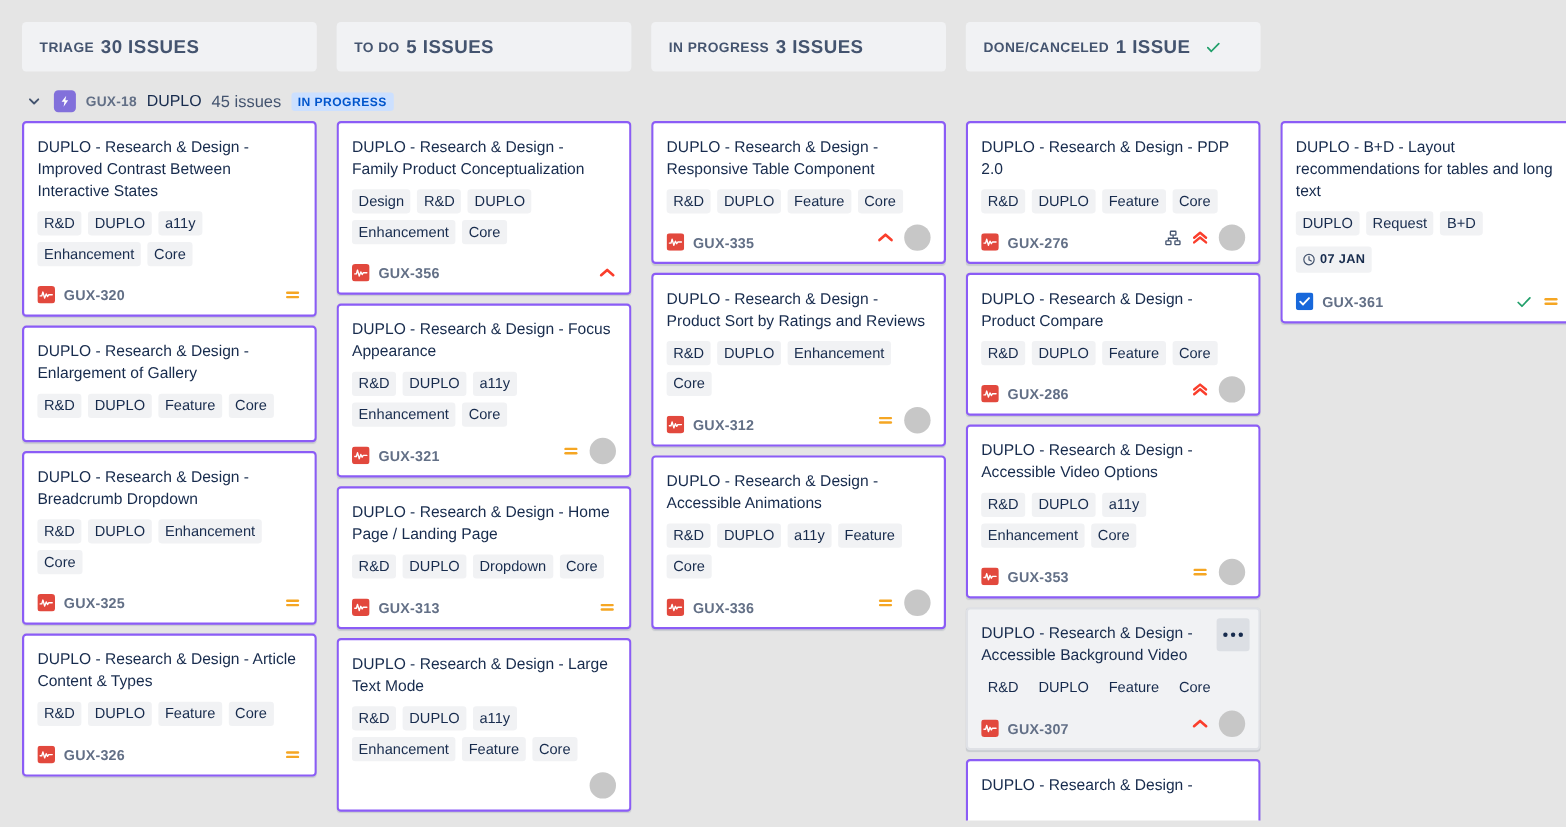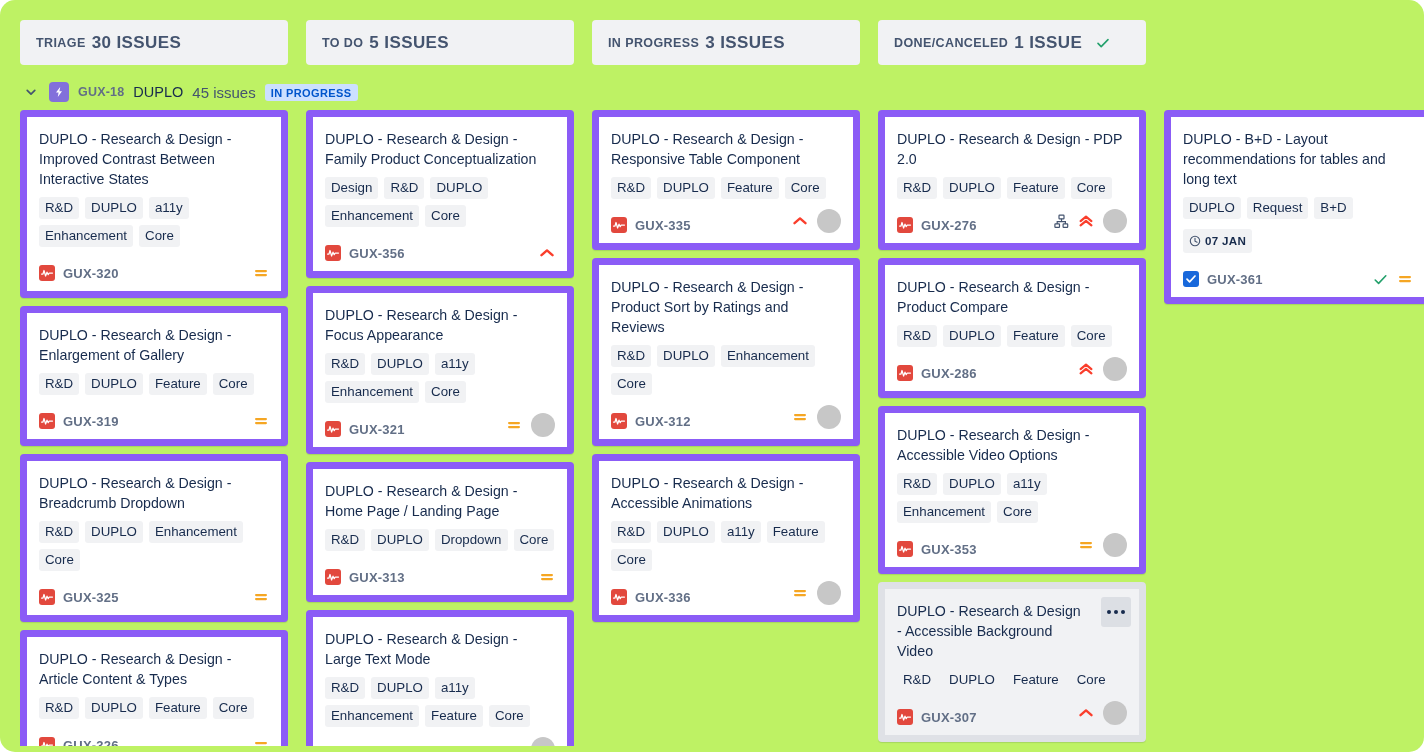--- a/index.html
+++ b/index.html
@@ -4,21 +4,21 @@
 <style>
   * { box-sizing: border-box; margin: 0; padding: 0; }
   html, body {
     width: 1424px; height: 752px;
     background: #ffffff;
     font-family: "Liberation Sans", sans-serif;
     overflow: hidden;
     color: #172b4d;
   }
 
-  .board { width: 1424px; height: 752px; position: relative; background:#bef264;border-radius:15px; }
+  .board { width: 1424px; height: 752px; position: relative; background:#e5e5e5; }
 
   
   .col-headers {
     display: flex;
     gap: 18px;
     padding: 20px 20px 0 20px;
     height: 72px;
   }
   .col-header {
     flex: 0 0 268px;
@@ -94,21 +94,21 @@
     display: flex;
     flex-direction: column;
     gap: 8px;
     height: 636px;
     overflow: hidden;
   }
 
   
   .card {
     background: #ffffff;
-    border: 7px solid #8b5cf6;
+    border: 2px solid #8b5cf6;
     border-radius: 4px;
     box-shadow: 0 1px 1px rgba(9,30,66,0.13);
     padding: 12px 12px 10px 12px;
     position: relative;
     cursor: pointer;
   }
   .card.hovered {
     background: #f1f2f4;
     border-color: #dfe1e6;
   }
@@ -265,37 +265,20 @@
           </div>
         </div>
         <div class="card">
           <div class="card-title">DUPLO - Research &amp; Design - Enlargement of Gallery</div>
           <div class="labels">
             <span class="label">R&amp;D</span>
             <span class="label">DUPLO</span>
             <span class="label">Feature</span>
             <span class="label">Core</span>
           </div>
-          <div class="card-foot">
-            <span class="type-icon ico">
-    <svg width="16" height="16" viewBox="0 0 16 16">
-      <rect x="0" y="0" width="16" height="16" rx="3" fill="#e2483d"></rect>
-      <path d="M2.5 9 L4 9 L5 5.5 L6.6 11 L8 7.2 L9.2 9.6 L10.2 8 L13.5 8" fill="none" stroke="#fff" stroke-width="1.25" stroke-linecap="round" stroke-linejoin="round"></path>
-    </svg>
-            </span>
-            <span class="issue-key">GUX-319</span>
-            <span class="foot-right">
-              <span class="ico">
-    <svg width="16" height="16" viewBox="0 0 16 16">
-      <rect x="2" y="5" width="12" height="2.2" rx="1.1" fill="#f5a623"></rect>
-      <rect x="2" y="9" width="12" height="2.2" rx="1.1" fill="#f5a623"></rect>
-    </svg>
-              </span>
-            </span>
-          </div>
         </div>
         <div class="card">
           <div class="card-title">DUPLO - Research &amp; Design - Breadcrumb Dropdown</div>
           <div class="labels">
             <span class="label">R&amp;D</span>
             <span class="label">DUPLO</span>
             <span class="label">Enhancement</span>
             <span class="label">Core</span>
           </div>
           <div class="card-foot">

